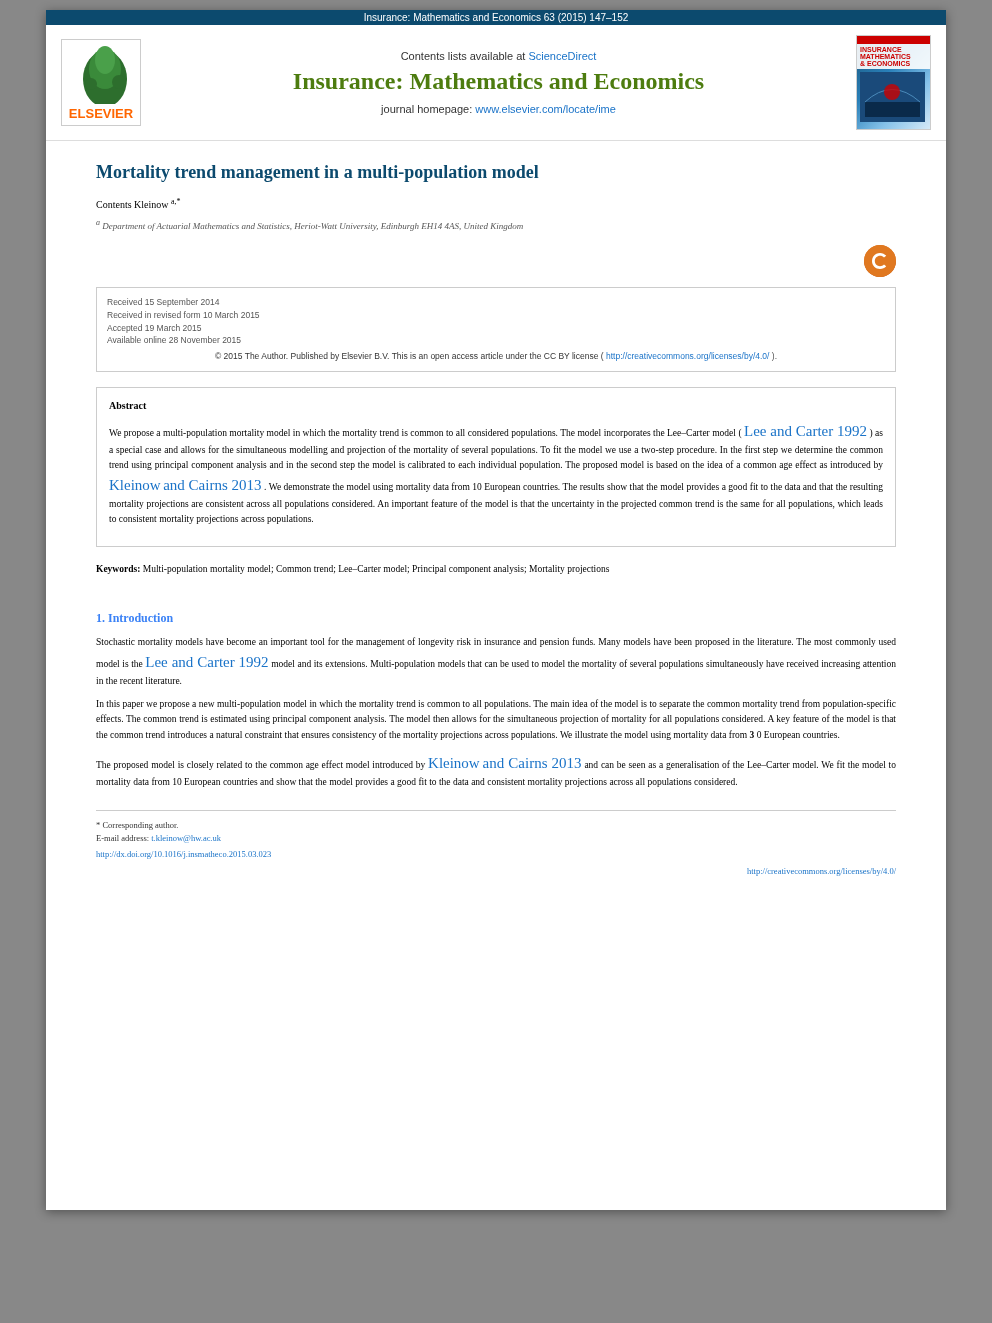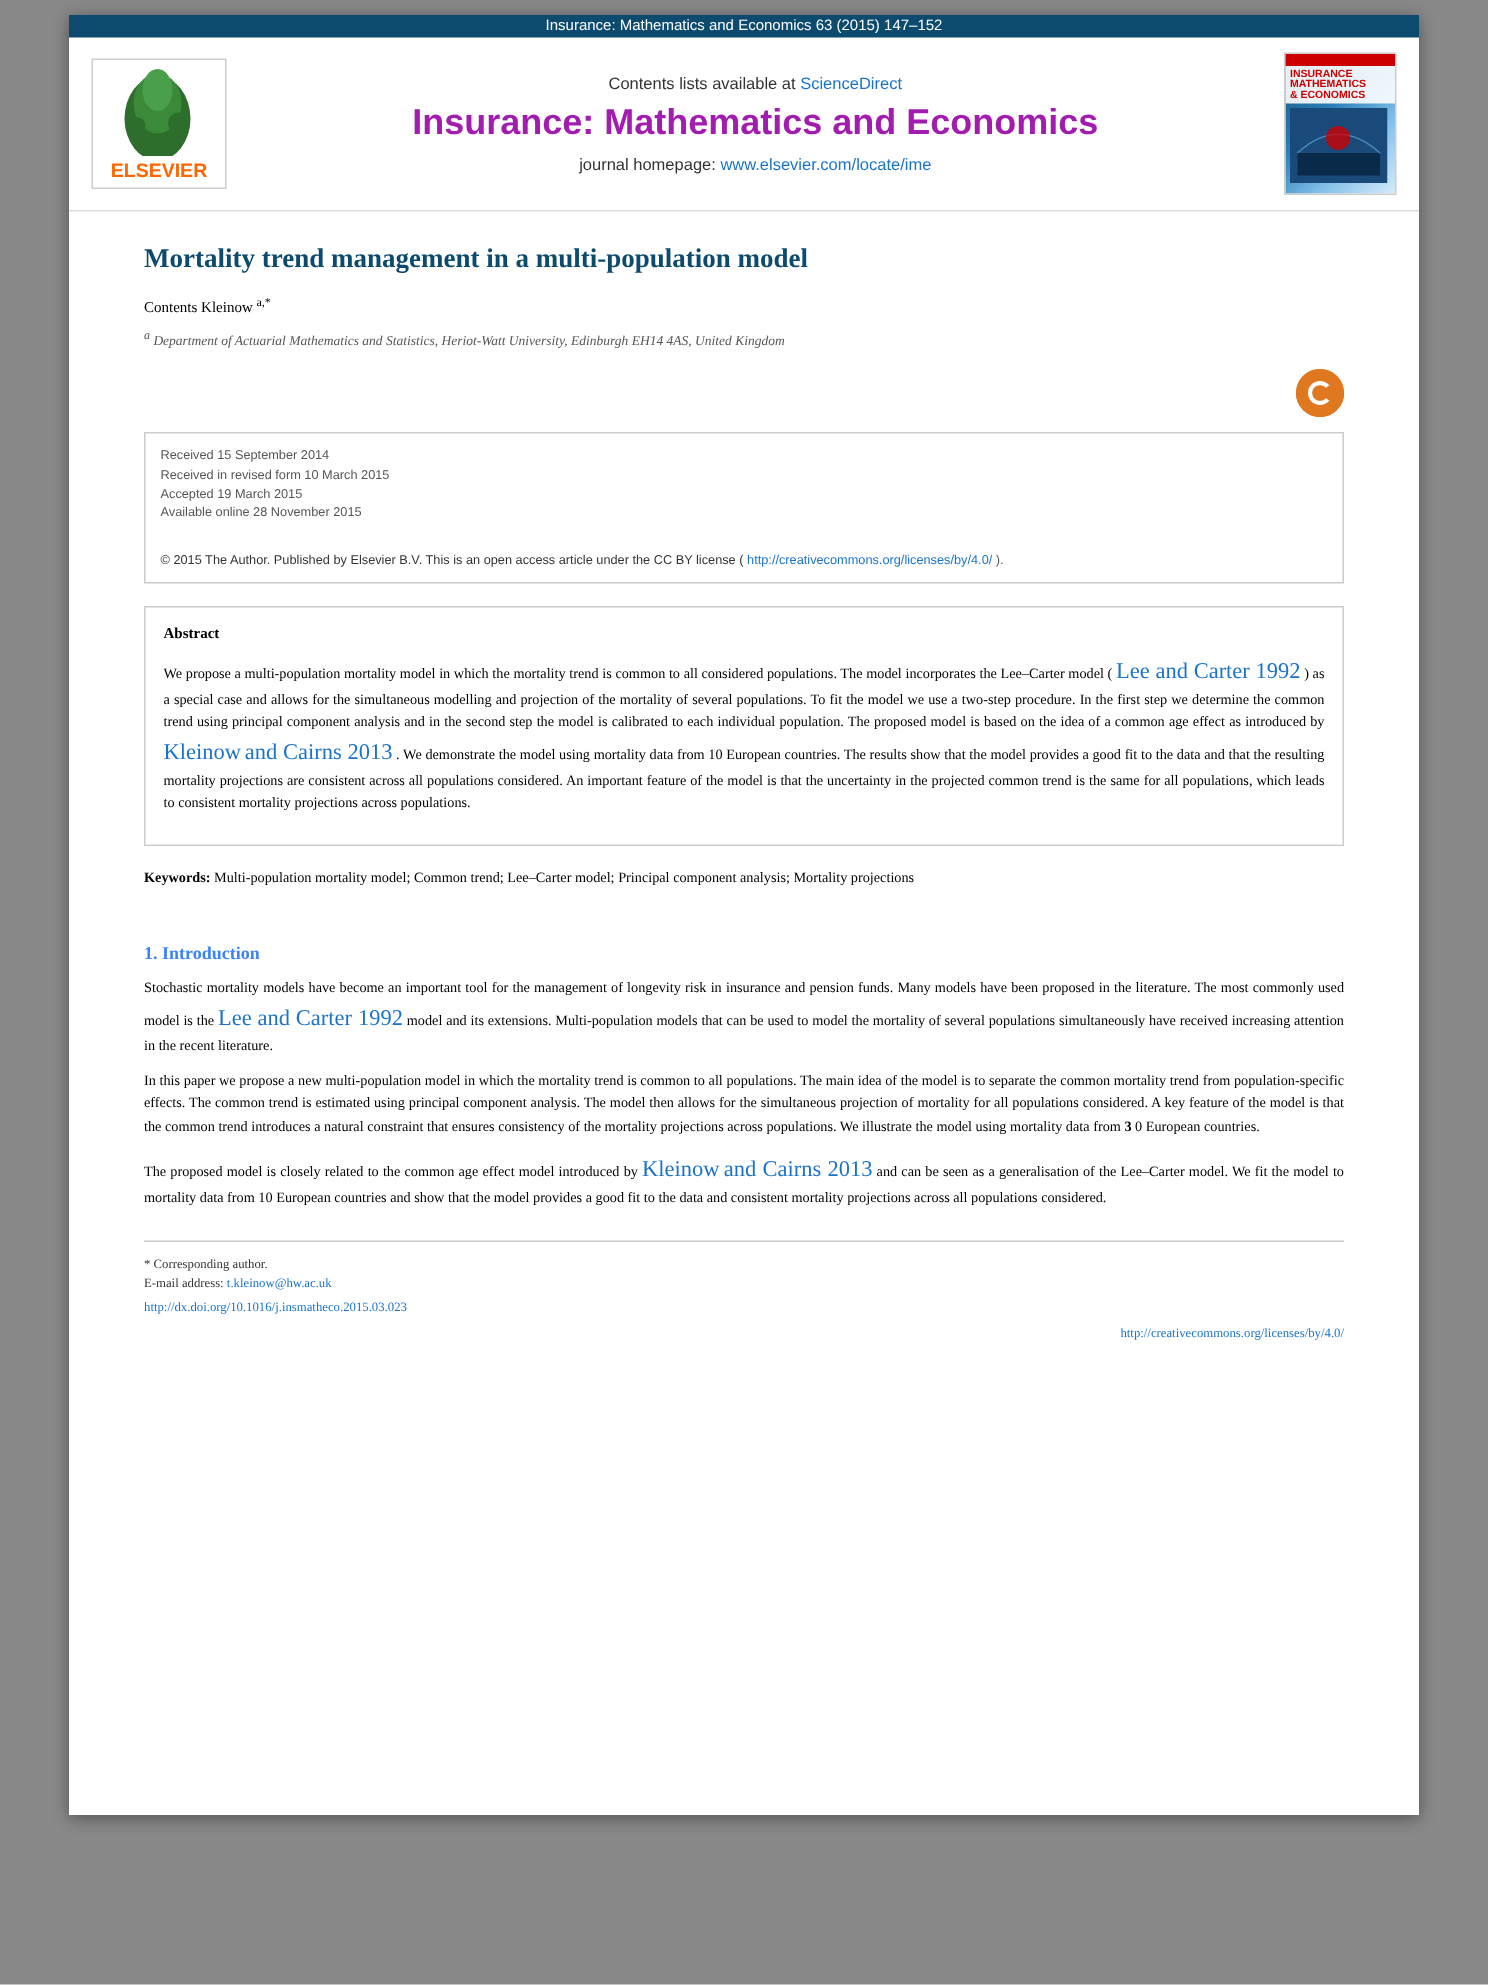--- a/index.html
+++ b/index.html
@@ -29,21 +29,21 @@
       font-family: Arial, sans-serif;
     }
     .header-section {
       display: flex;
       align-items: center;
       padding: 10px 15px;
       border-bottom: 1px solid #ddd;
       position: relative;
     }
     .elsevier-logo {
-      width: 90px;
+      width: 80px;
       flex-shrink: 0;
     }
     .elsevier-logo-inner {
       border: 1px solid #ccc;
       padding: 4px;
       text-align: center;
     }
     .elsevier-tree {
       width: 80px;
       height: 60px;
@@ -68,22 +68,22 @@
       font-family: Arial, sans-serif;
       margin-bottom: 6px;
     }
     .contents-line a, .link {
       color: #1a73c8;
       text-decoration: none;
     }
     .journal-title {
       font-size: 24px;
       font-weight: bold;
-      color: #a21caf;
-      font-family: Liberation Sans, sans-serif;
+      color: #4d7c0f;
+      font-family: Liberation Serif, serif;
       margin-bottom: 8px;
     }
     .journal-homepage {
       font-size: 11px;
       color: #333;
       font-family: Arial, sans-serif;
     }
     .journal-cover {
       width: 75px;
       flex-shrink: 0;
@@ -299,21 +299,21 @@
       </div>
       <div>
         <span>Received in revised form 10 March 2015</span>
       </div>
       <div>
         <span>Accepted 19 March 2015</span>
       </div>
       <div>
         <span>Available online 28 November 2015</span>
       </div>
-      <div style="margin-top: 19px;">
+      <div style="margin-top: 3px; text-align: center;">
         <span style="color: #333;">© 2015 The Author. Published by Elsevier B.V. This is an open access article under the CC BY license (</span>
         <a class="link">http://creativecommons.org/licenses/by/4.0/</a>
         <span>).</span>
       </div>
     </div>
 
     <div class="two-col-layout">
       <div class="col-left">
 
         <div class="abstract-section">

